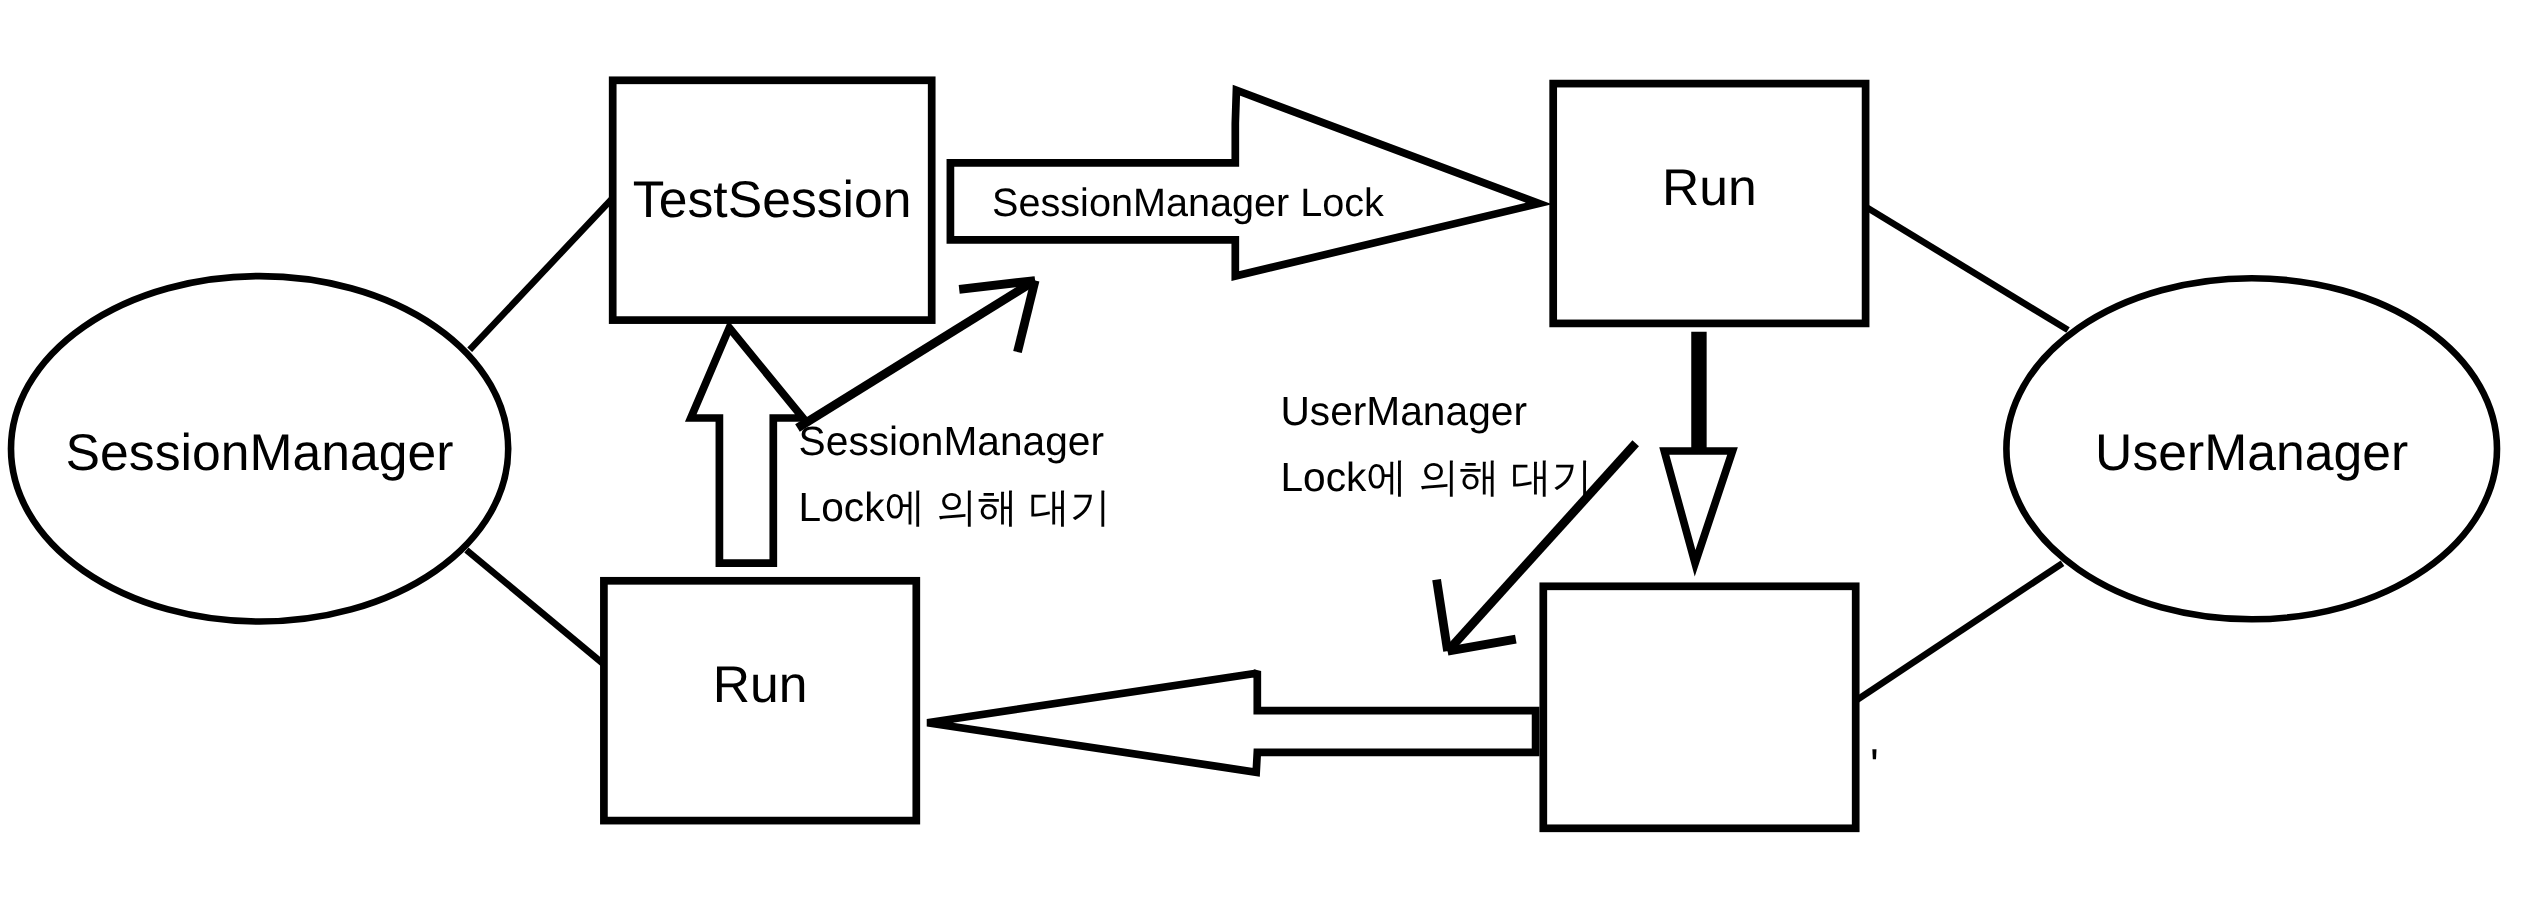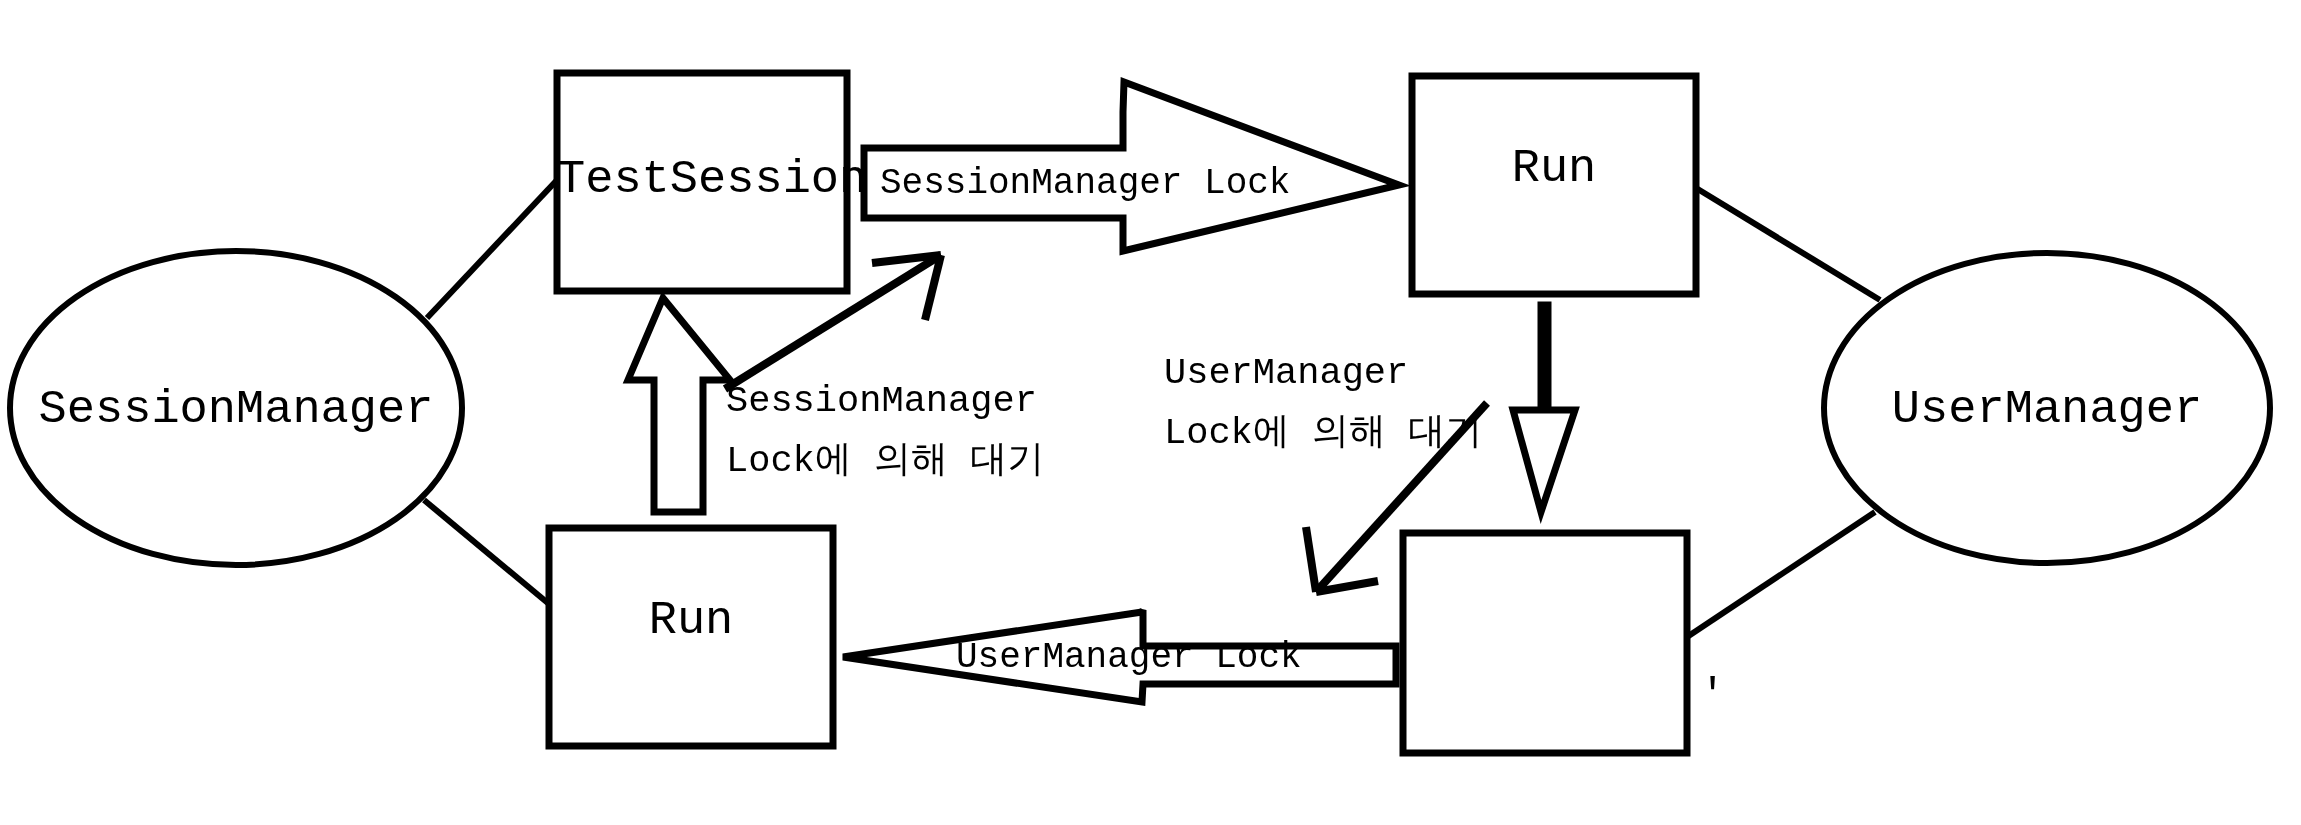--- a/index.html
+++ b/index.html
@@ -8,21 +8,21 @@
     position:relative;
     width:2301px;
     height:825px;
     background:#ffffff;
     overflow:hidden;
   }
   #canvas{position:absolute;left:0;top:0;width:2301px;height:825px;}
   .node-label{
     position:absolute;
     color:#000000;
-    font-family:Liberation Mono, monospace;
+    font-family:Liberation Sans, sans-serif;
     white-space:nowrap;
     text-align:center;
     pointer-events:none;
   }
   .big{font-size:47px;}
   .lbl-line{font-size:37px;line-height:1.28;}
   .edge-txt{font-size:36px;}
 </style>
 </head>
 <body>
@@ -73,23 +73,22 @@
 
   <div class="node-label big" style="left:557px;top:153px;width:290px;">TestSession</div>
 
   <div class="node-label big" style="left:1412px;top:142px;width:284px;">Run</div>
 
   <div class="node-label big" style="left:1824px;top:383px;width:446px;">UserManager</div>
 
   <div class="node-label big" style="left:549px;top:594px;width:284px;">Run</div>
 
 
-  <div class="node-label edge-txt" style="left:880px;top:163px;width:400px;text-align:right;">SessionManager Lock</div>
+  <div class="node-label edge-txt" style="left:880px;top:163px;width:400px;text-align:center;">SessionManager Lock</div>
 
-  <div class="node-label edge-txt" style="left:956px;top:637px;width:400px;text-align:left;">UserManager Lock</div>
 
   <div class="node-label lbl-line" style="left:726px;top:378px;width:420px;text-align:left;">SessionManager</div>
   <div class="node-label lbl-line" style="left:726px;top:438px;width:420px;text-align:left;">Lock에 의해 대기</div>
 
   <div class="node-label lbl-line" style="left:1164px;top:350px;width:420px;text-align:left;">UserManager</div>
   <div class="node-label lbl-line" style="left:1164px;top:410px;width:420px;text-align:left;">Lock에 의해 대기</div>
 
   <div class="node-label" style="left:1700px;top:672px;width:40px;font-size:42px;text-align:left;">'</div>
 
 </div>

